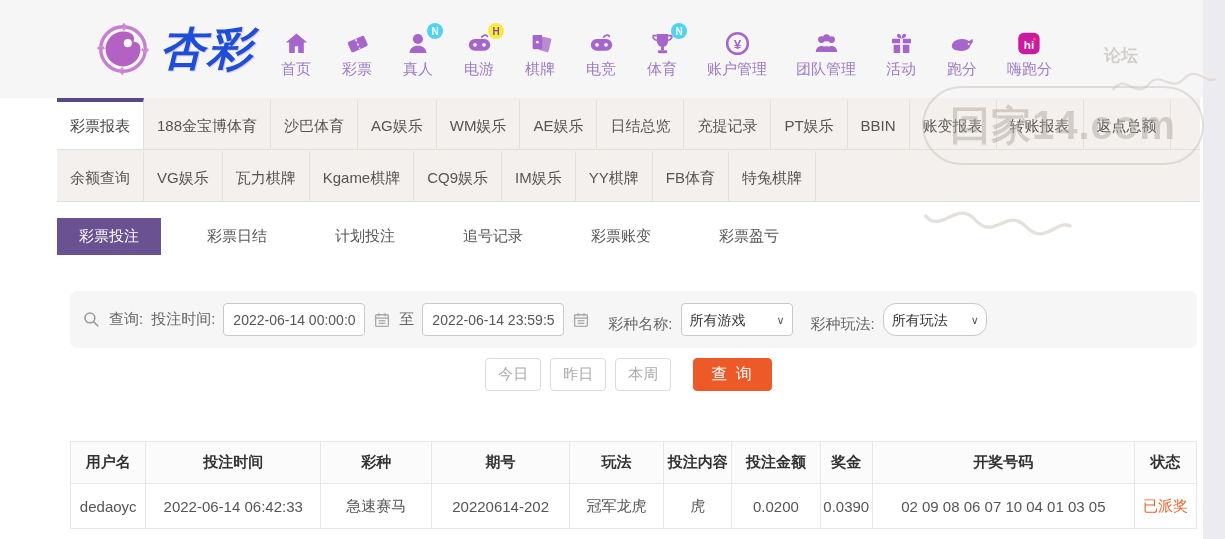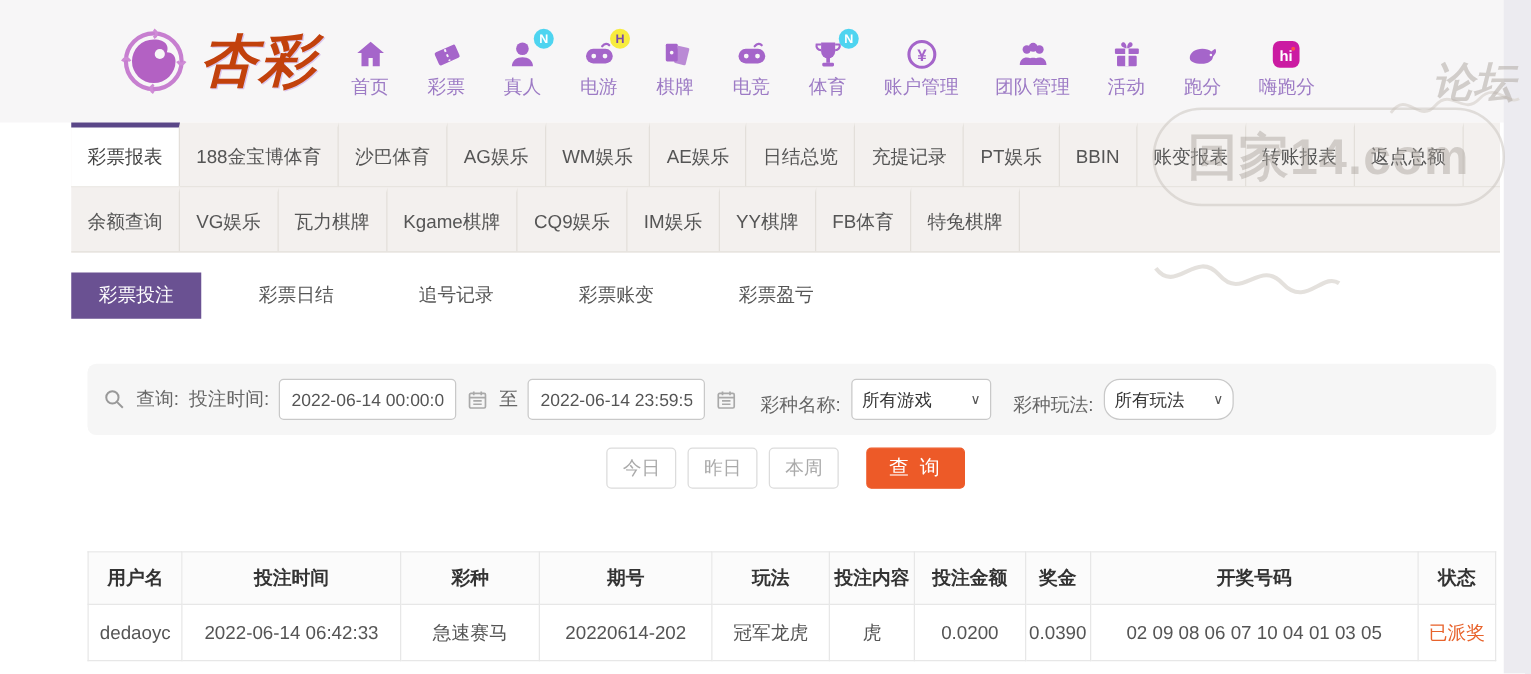--- a/index.html
+++ b/index.html
@@ -4,39 +4,39 @@
 <style>
   * { margin:0; padding:0; box-sizing:border-box; }
   html,body { width:1225px; height:539px; overflow:hidden; background:#fff;
     font-family:"Liberation Sans","DejaVu Sans",sans-serif; }
   .page { position:relative; width:1225px; height:539px; background:#fff; overflow:hidden; }
 
   
   .site-header { height:98px; background:#f7f6f7; display:flex; align-items:center; padding-left:92px; }
   .logo { display:flex; align-items:center; gap:6px; cursor:pointer; }
   .emblem svg { width:62px; height:62px; display:block; }
-  .logo-text { font-size:45px; font-weight:bold; color:#c2410c; letter-spacing:2px;
+  .logo-text { font-size:45px; font-weight:bold; color:#1d4ed8; letter-spacing:2px;
     text-shadow:1px 1px 0 #d9c4ec; font-style:italic; }
   .top-nav { display:flex; align-items:flex-start; gap:29px; margin-left:26px; padding-top:10px; }
   .nav-item { position:relative; display:flex; flex-direction:column; align-items:center; gap:3px;
     cursor:pointer; min-width:32px; }
   .nav-icon { color:#a565ca; height:28px; display:flex; align-items:flex-end; }
   .nav-icon svg { width:27px; height:27px; display:block; }
   .nav-label { font-size:15px; color:#9d7bc5; white-space:nowrap; }
   .badge { position:absolute; top:-6px; left:calc(50% + 9px); width:16px; height:16px; border-radius:50%;
     font-size:10px; font-weight:bold; display:flex; align-items:center; justify-content:center; }
   .badge.new { background:#4ed4f0; color:#fff; }
   .badge.hot { background:#f7ec3e; color:#7a4ba8; }
 
   
   .wm-main { position:absolute; left:922px; top:86px; z-index:40; pointer-events:none;
     padding:10px 26px; border:2px solid rgba(200,194,188,.5); border-radius:40px;
     font-size:40px; font-weight:bold; color:rgba(172,165,158,.48); letter-spacing:1px; white-space:nowrap; }
-  .wm-side { position:absolute; left:1146px; top:44px; z-index:40; pointer-events:none;
-    font-size:33px; font-weight:bold; color:rgba(178,171,165,.55);font-style:italic; }
+  .wm-side { position:absolute; left:1104px; top:44px; z-index:40; pointer-events:none;
+    font-size:17px; font-weight:bold; color:rgba(178,171,165,.55); }
   .flourish { position:absolute; z-index:39; pointer-events:none; opacity:.75; }
   .flourish svg { display:block; }
   .fl1 { left:1108px; top:66px; width:112px; }
   .fl2 { left:918px; top:188px; width:160px; }
 
   
   .content { margin-left:57px; width:1143px; background:#fff; }
 
   .tabrow { display:flex; background:#f3f0ee; border-bottom:1px solid #e3dfda; }
   .tab { padding:0 13px; height:51px; line-height:47px; font-size:15px; color:#555; cursor:pointer;
@@ -265,20 +265,21 @@
         <div class="tab">CQ9娱乐</div>
         <div class="tab">IM娱乐</div>
         <div class="tab">YY棋牌</div>
         <div class="tab">FB体育</div>
         <div class="tab">特兔棋牌</div>
       </div>
 
     <div class="subtab-row">
         <div class="subtab active">彩票投注</div>
         <div class="subtab">彩票日结</div>
+        <div class="subtab">计划投注</div>
         <div class="subtab">追号记录</div>
         <div class="subtab">彩票账变</div>
         <div class="subtab">彩票盈亏</div>
       </div>
 
     <div class="search-panel">
       <span class="sicon">
           <svg viewBox="0 0 24 24" fill="none" stroke="#999" stroke-width="2">
             <circle cx="10" cy="10" r="6.2"></circle>
             <line x1="14.8" y1="14.8" x2="20.5" y2="20.5"></line>

